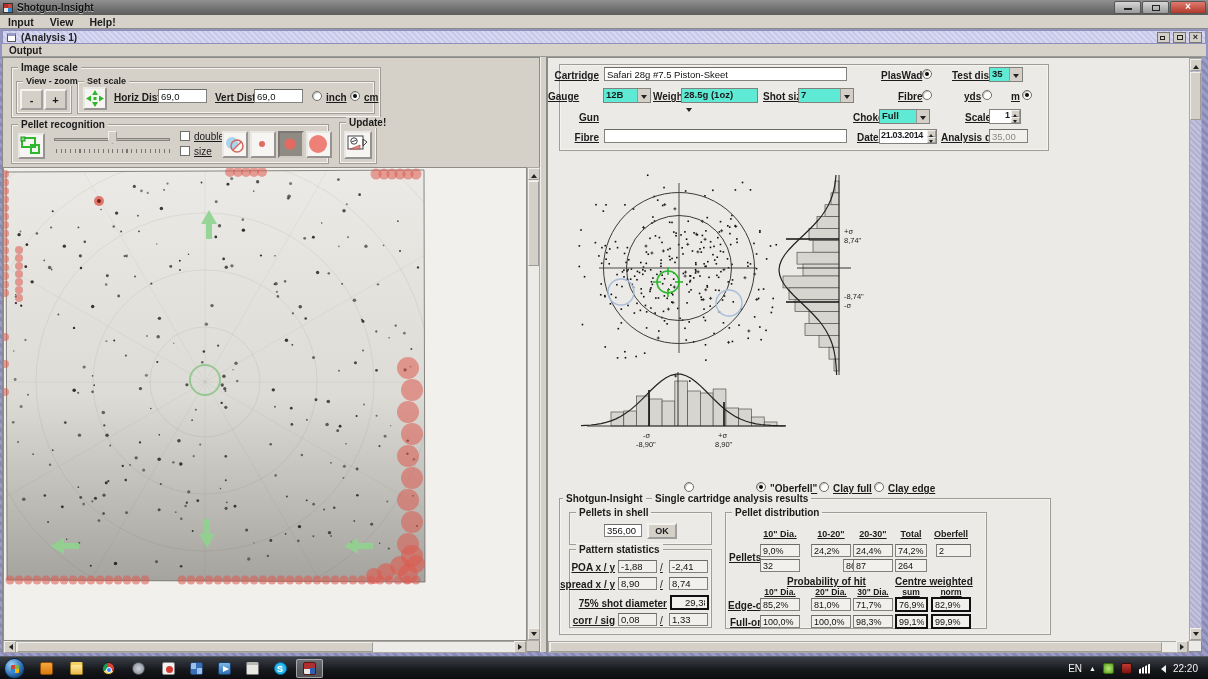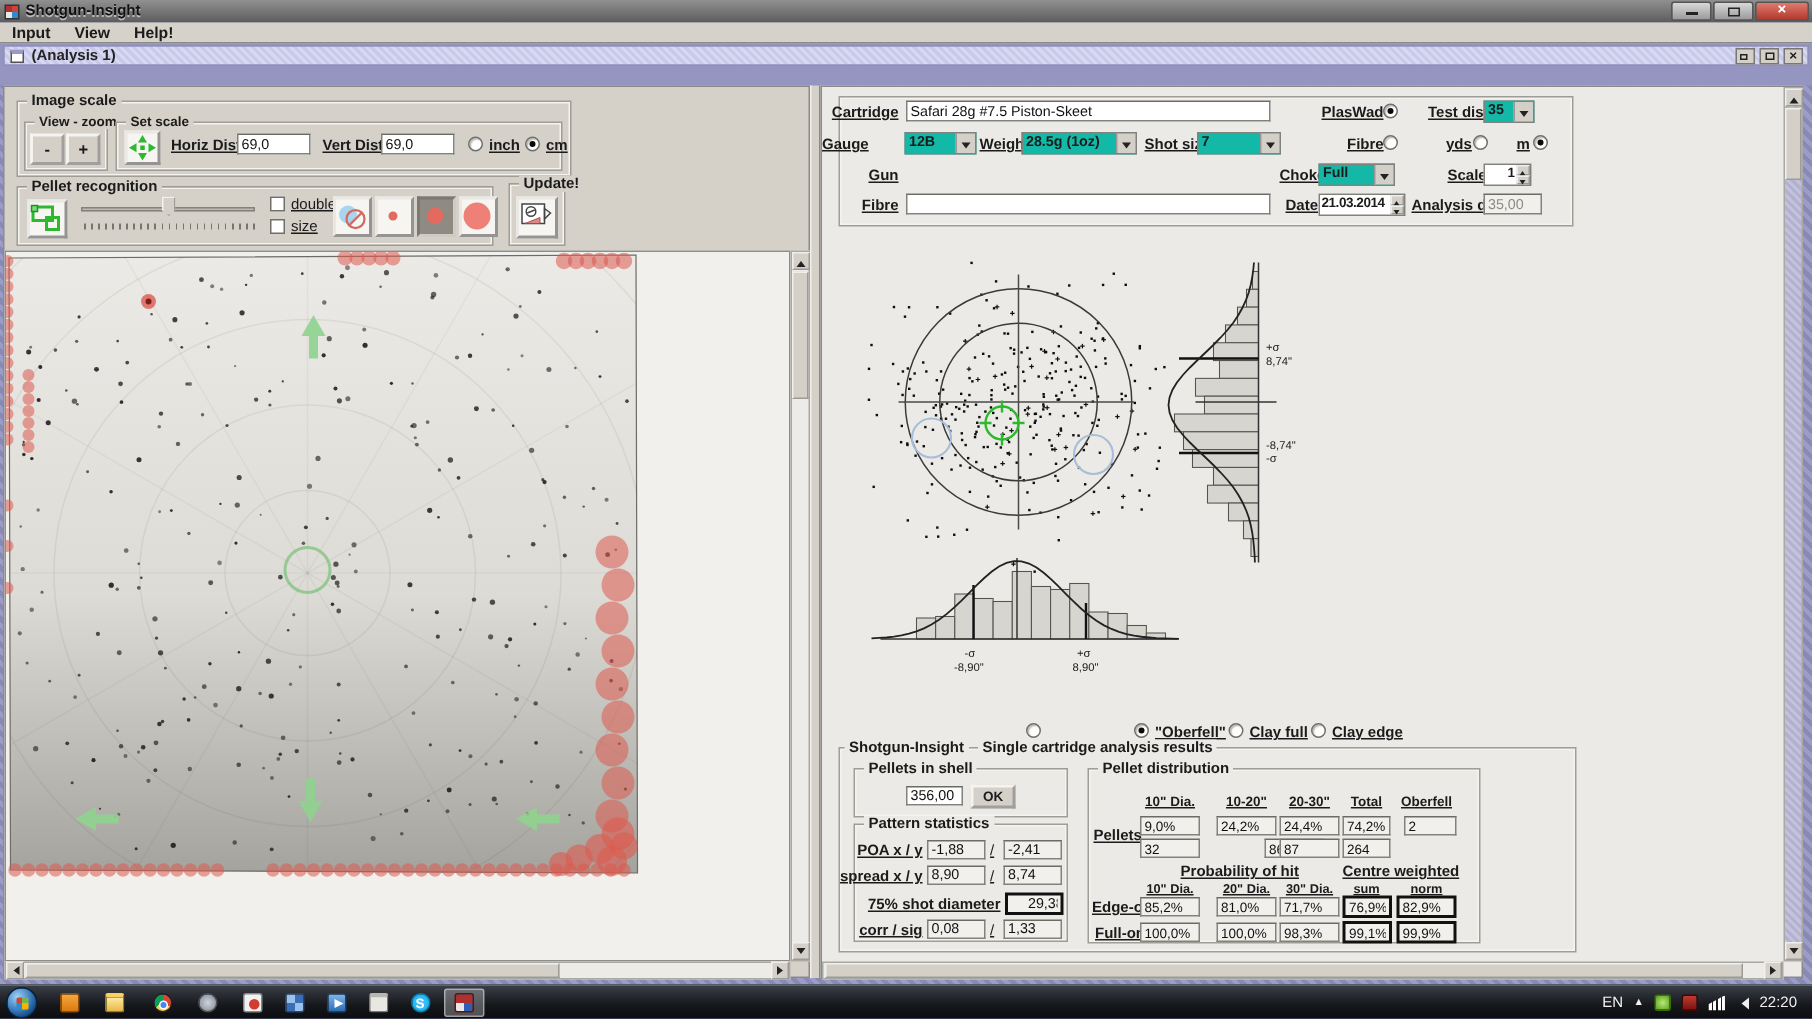--- a/index.html
+++ b/index.html
@@ -55,21 +55,21 @@
   .grp-title{position:absolute;top:-6px;left:6px;padding:0 3px;font-weight:bold;font-size:10px;white-space:nowrap;}
   .bg-l{background:#d5d1c9;}
   .bg-r{background:#eceae6;}
   .lbl{position:absolute;font-weight:bold;font-size:10px;white-space:nowrap;text-decoration:underline;}
   .fld{position:absolute;background:#fff;border:1px solid #82827c;border-top-color:#6b6b66;
     font-family:"Liberation Sans",sans-serif;font-size:9.5px;padding:0 2px;height:14px;color:#111;}
   .fld.ro{background:#f2f0ec;}
   .fld.boldbox{border:2px solid #111;}
   .btn{position:absolute;background:#d4d0c8;border:2px outset #f4f3f0;font-size:11px;font-weight:bold;
     display:flex;align-items:center;justify-content:center;cursor:default;}
-  .combo{position:absolute;height:15px;background:#14b8a6;border:1px solid #82827c;display:flex;}
+  .combo{position:absolute;height:15px;background:#5eead4;border:1px solid #82827c;display:flex;}
   .combo .val{flex:1;font-size:9.5px;padding:0 2px;overflow:hidden;white-space:nowrap;font-weight:bold;}
   .combo .cbtn{width:13px;background:#d4d0c8;border-left:1px solid #999;position:relative;}
   .combo .cbtn::after{content:"";position:absolute;left:3px;top:6px;border:3px solid transparent;border-top:4px solid #222;}
   .spin{position:absolute;height:15px;background:#fff;border:1px solid #82827c;display:flex;}
   .spin .val{flex:1;font-size:9px;padding:0 1px;white-space:nowrap;font-weight:bold;overflow:hidden;}
   .spin .sbtns{width:9px;display:flex;flex-direction:column;}
   .spin .sbtns div{flex:1;background:#d4d0c8;border:1px outset #eee;position:relative;}
   .spin .sbtns .up::after{content:"";position:absolute;left:1px;top:1px;border:2px solid transparent;border-bottom:3px solid #222;}
   .spin .sbtns .dn::after{content:"";position:absolute;left:1px;top:2px;border:2px solid transparent;border-top:3px solid #222;}
   .radio{position:absolute;width:10px;height:10px;border-radius:50%;background:#fff;
@@ -151,20 +151,23 @@
         </div>
       <div class="mbtn">
           <div class="sq2"></div>
         </div>
       <div class="mbtn">
           <div class="x">×</div>
         </div>
     </div>
   </div>
 
+  <div class="output-bar">
+    <span>Output</span>
+  </div>
 
   <div class="main">
 
     <div class="lpanel">
 
       <div class="grp bg-l" style="left:8px;top:9px;width:370px;height:51px;">
         <span class="grp-title bg-l">Image scale</span>
       </div>
       <div class="grp bg-l" style="left:13px;top:23px;width:56px;height:33px;">
         <span class="grp-title bg-l" style="font-size:9px;">View - zoom</span>
@@ -686,21 +689,21 @@
         <span class="val">35</span>
           <span class="cbtn"></span>
       </div>
 
       <span class="lbl" style="left:0;top:33px;width:51px;text-align:left;">Gauge</span>
       <div class="combo" style="left:55px;top:30px;width:48px;">
         <span class="val">12B</span>
           <span class="cbtn"></span>
       </div>
       <span class="lbl" style="left:105px;top:33px;">Weight</span>
-      <div class="combo" style="left:133px;top:30px;width:77px;">
+      <div class="combo" style="left:133px;top:30px;width:77px;flex-direction:column;">
         <span class="val">28.5g  (1oz)</span>
           <span class="cbtn"></span>
       </div>
       <span class="lbl" style="left:215px;top:33px;">Shot size</span>
       <div class="combo" style="left:250px;top:30px;width:56px;">
         <span class="val">7</span>
           <span class="cbtn"></span>
       </div>
       <span class="lbl" style="left:350px;top:33px;">Fibre</span>
       <span class="radio" style="left:374px;top:32px;"></span>

